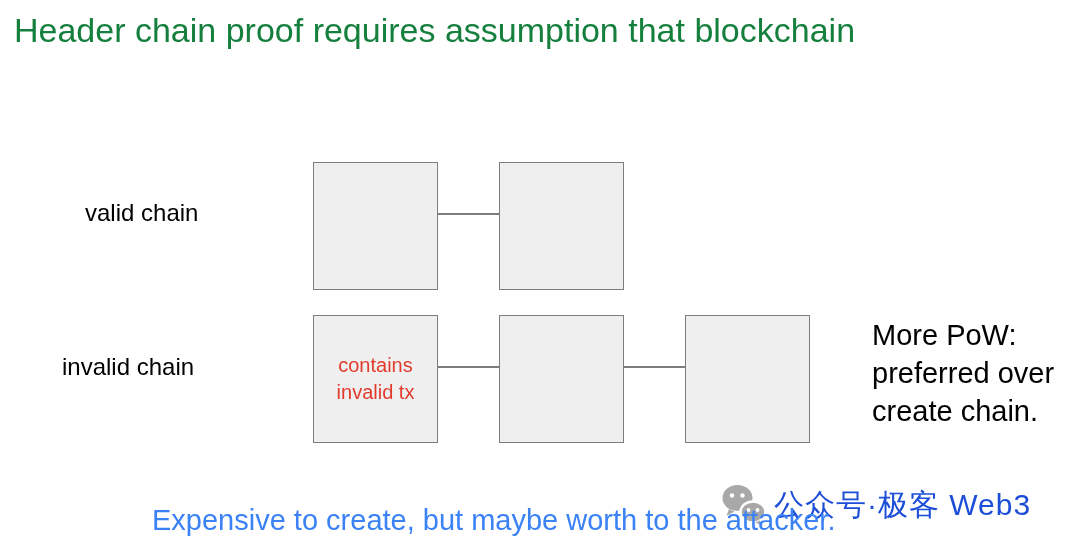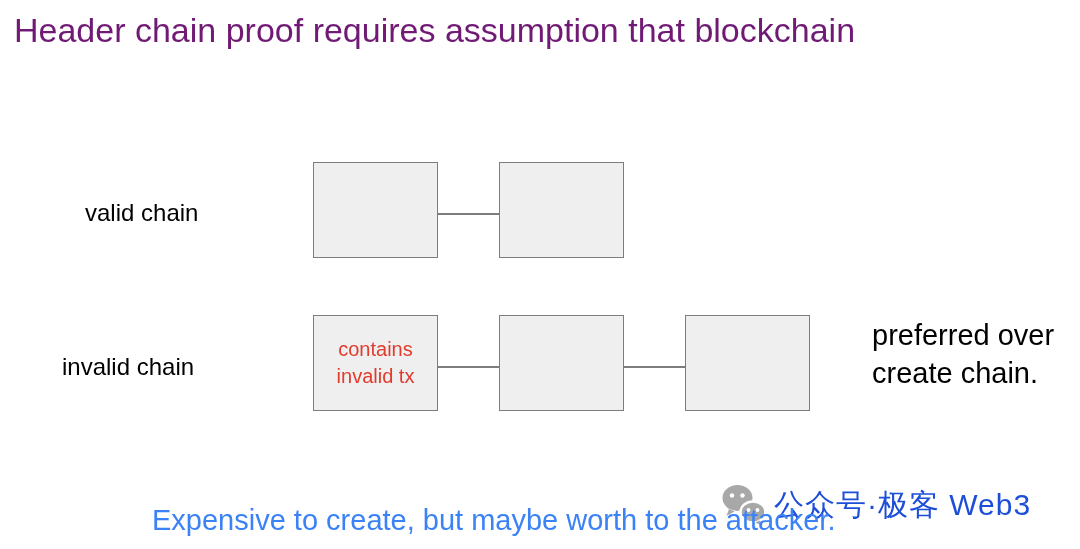--- a/index.html
+++ b/index.html
@@ -16,39 +16,39 @@
     color: #000000;
   }
 
   
   .title {
     position: absolute;
     left: 14px;
     top: 6px;
     font-size: 34px;
     line-height: 48px;
-    color: #701a75;
+    color: #15803d;
     letter-spacing: 0px;
   }
 
   
   .row-label {
     position: absolute;
     font-size: 24px;
     color: #000000;
     white-space: nowrap;
   }
   .label-valid   { left: 85px;  top: 199px; }
   .label-invalid { left: 62px;  top: 353px; }
 
   
   .block {
     position: absolute;
     width: 125px;
-    height: 96px;
+    height: 128px;
     background: #efefef;
     border: 1.5px solid #7d7d7d;
     box-sizing: border-box;
     display: flex;
     align-items: center;
     justify-content: center;
   }
   .vb1 { left: 313px; top: 162px; }
   .vb2 { left: 499px; top: 162px; }
   .ib1 { left: 313px; top: 315px; }
@@ -131,20 +131,21 @@
   <div class="block ib1">
     <div class="block-note">contains
 invalid tx</div>
   </div>
   <div class="connector ic1"></div>
   <div class="block ib2"></div>
   <div class="connector ic2"></div>
   <div class="block ib3"></div>
 
   <div class="annotation">
+    <div>More PoW:</div>
     <div>preferred over</div>
     <div>create chain.</div>
   </div>
 
   <div class="watermark">
     <span>
       <svg class="wechat-svg" width="46" height="44" viewBox="0 0 46 44" xmlns="http://www.w3.org/2000/svg">
         <ellipse cx="17.5" cy="15" rx="15" ry="13" fill="#a8a8a8"></ellipse>
         <path d="M9 26 L6.5 33 L14.5 28.5 Z" fill="#a8a8a8"></path>
         <circle cx="12" cy="12.5" r="2.2" fill="#ffffff"></circle>

